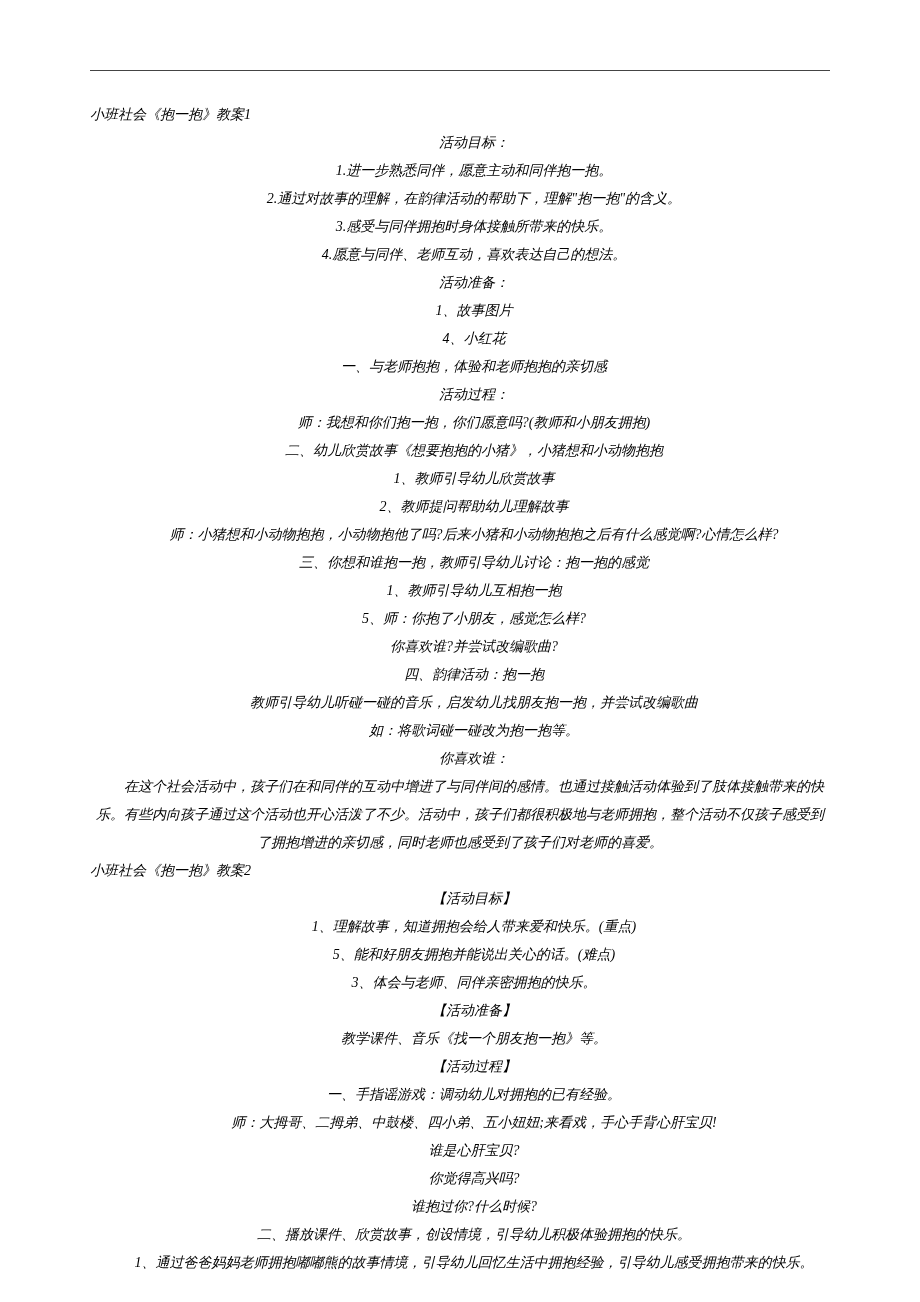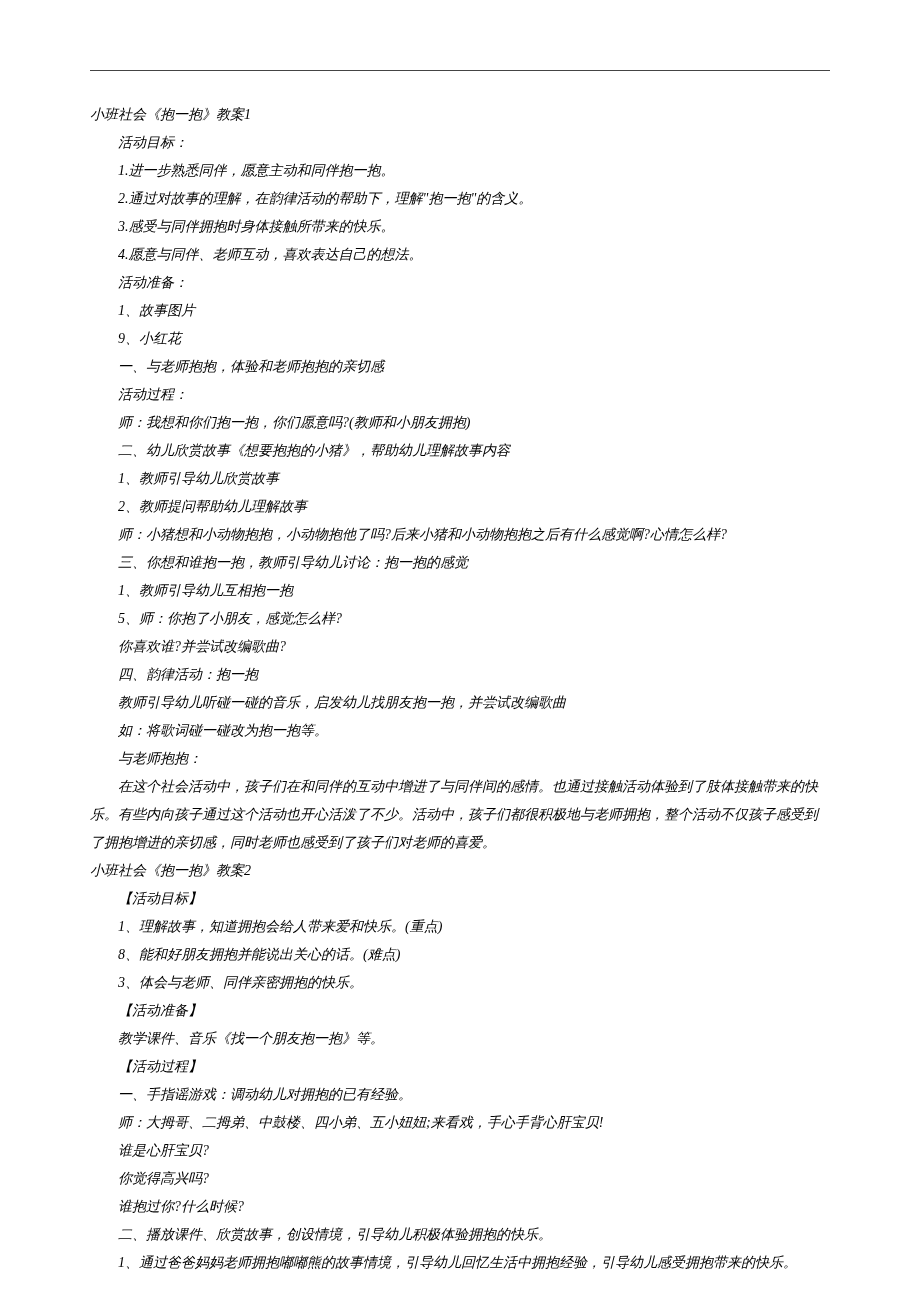--- a/index.html
+++ b/index.html
@@ -20,57 +20,57 @@
   .top-rule {
     border: none;
     border-top: 1px solid #444;
     margin: 0 0 30px 0;
   }
   .line {
     margin: 0;
     padding: 0;
     font-style: italic;
   }
-  .indent-1 { text-indent: 2em; }
+  .indent-1 { text-indent: 2em; text-align: center; }
 </style>
 </head>
 <body>
 
 <div class="page">
   <hr class="top-rule">
   <div id="content">
       <p class="line">小班社会《抱一抱》教案1</p>
       <p class="line indent-1">活动目标：</p>
       <p class="line indent-1">1.进一步熟悉同伴，愿意主动和同伴抱一抱。</p>
       <p class="line indent-1">2.通过对故事的理解，在韵律活动的帮助下，理解"抱一抱"的含义。</p>
       <p class="line indent-1">3.感受与同伴拥抱时身体接触所带来的快乐。</p>
       <p class="line indent-1">4.愿意与同伴、老师互动，喜欢表达自己的想法。</p>
       <p class="line indent-1">活动准备：</p>
       <p class="line indent-1">1、故事图片</p>
-      <p class="line indent-1">9、小红花</p>
+      <p class="line indent-1">4、小红花</p>
       <p class="line indent-1">一、与老师抱抱，体验和老师抱抱的亲切感</p>
       <p class="line indent-1">活动过程：</p>
       <p class="line indent-1">师：我想和你们抱一抱，你们愿意吗?(教师和小朋友拥抱)</p>
-      <p class="line indent-1">二、幼儿欣赏故事《想要抱抱的小猪》，帮助幼儿理解故事内容</p>
+      <p class="line indent-1">二、幼儿欣赏故事《想要抱抱的小猪》，小猪想和小动物抱抱</p>
       <p class="line indent-1">1、教师引导幼儿欣赏故事</p>
       <p class="line indent-1">2、教师提问帮助幼儿理解故事</p>
       <p class="line indent-1">师：小猪想和小动物抱抱，小动物抱他了吗?后来小猪和小动物抱抱之后有什么感觉啊?心情怎么样?</p>
       <p class="line indent-1">三、你想和谁抱一抱，教师引导幼儿讨论：抱一抱的感觉</p>
       <p class="line indent-1">1、教师引导幼儿互相抱一抱</p>
       <p class="line indent-1">5、师：你抱了小朋友，感觉怎么样?</p>
       <p class="line indent-1">你喜欢谁?并尝试改编歌曲?</p>
       <p class="line indent-1">四、韵律活动：抱一抱</p>
       <p class="line indent-1">教师引导幼儿听碰一碰的音乐，启发幼儿找朋友抱一抱，并尝试改编歌曲</p>
       <p class="line indent-1">如：将歌词碰一碰改为抱一抱等。</p>
-      <p class="line indent-1">与老师抱抱：</p>
+      <p class="line indent-1">你喜欢谁：</p>
       <p class="line indent-1">在这个社会活动中，孩子们在和同伴的互动中增进了与同伴间的感情。也通过接触活动体验到了肢体接触带来的快乐。有些内向孩子通过这个活动也开心活泼了不少。活动中，孩子们都很积极地与老师拥抱，整个活动不仅孩子感受到了拥抱增进的亲切感，同时老师也感受到了孩子们对老师的喜爱。</p>
       <p class="line">小班社会《抱一抱》教案2</p>
       <p class="line indent-1">【活动目标】</p>
       <p class="line indent-1">1、理解故事，知道拥抱会给人带来爱和快乐。(重点)</p>
-      <p class="line indent-1">8、能和好朋友拥抱并能说出关心的话。(难点)</p>
+      <p class="line indent-1">5、能和好朋友拥抱并能说出关心的话。(难点)</p>
       <p class="line indent-1">3、体会与老师、同伴亲密拥抱的快乐。</p>
       <p class="line indent-1">【活动准备】</p>
       <p class="line indent-1">教学课件、音乐《找一个朋友抱一抱》等。</p>
       <p class="line indent-1">【活动过程】</p>
       <p class="line indent-1">一、手指谣游戏：调动幼儿对拥抱的已有经验。</p>
       <p class="line indent-1">师：大拇哥、二拇弟、中鼓楼、四小弟、五小妞妞;来看戏，手心手背心肝宝贝!</p>
       <p class="line indent-1">谁是心肝宝贝?</p>
       <p class="line indent-1">你觉得高兴吗?</p>
       <p class="line indent-1">谁抱过你?什么时候?</p>
       <p class="line indent-1">二、播放课件、欣赏故事，创设情境，引导幼儿积极体验拥抱的快乐。</p>

